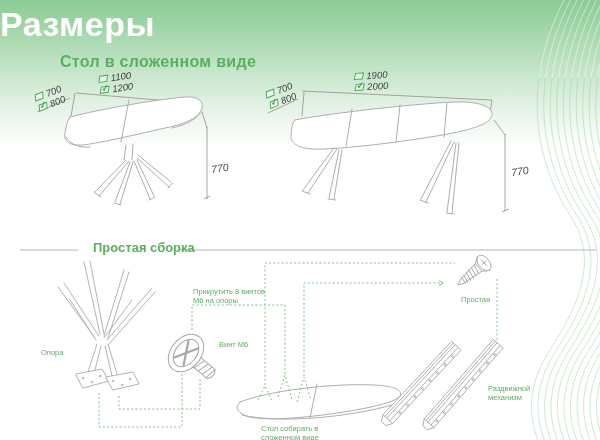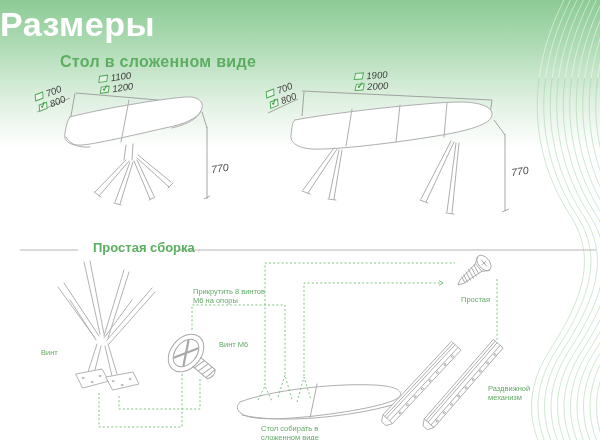--- a/index.html
+++ b/index.html
@@ -229,21 +229,21 @@
       <span class="cb checked"></span>
       <span class="dimnum">800</span>
     </div>
   </div>
 
   <div class="abs h770" style="left:211px;top:162px;">770</div>
   <div class="abs h770" style="left:511px;top:165px;">770</div>
 
   <div class="abs h-asm" style="left:81px;top:240px;">Простая сборка</div>
 
-  <div class="abs lbl" style="left:41px;top:348px;">Винт</div>
+  <div class="abs lbl" style="left:41px;top:348px;">Опора</div>
   <div class="abs lbl" style="left:211px;top:340px;padding-left:8px;">Винт М6</div>
   <div class="abs lbl" style="left:193px;top:287px;">Прикрутить 8 винтов
 М6 на опоры</div>
   <div class="abs lbl" style="left:461px;top:295px;">Простая</div>
   <div class="abs lbl" style="left:488px;top:384px;">Раздвижной
 механизм</div>
   <div class="abs lbl" style="left:261px;top:424px;">Стол собирать в
 сложенном виде</div>
 
 </div>

